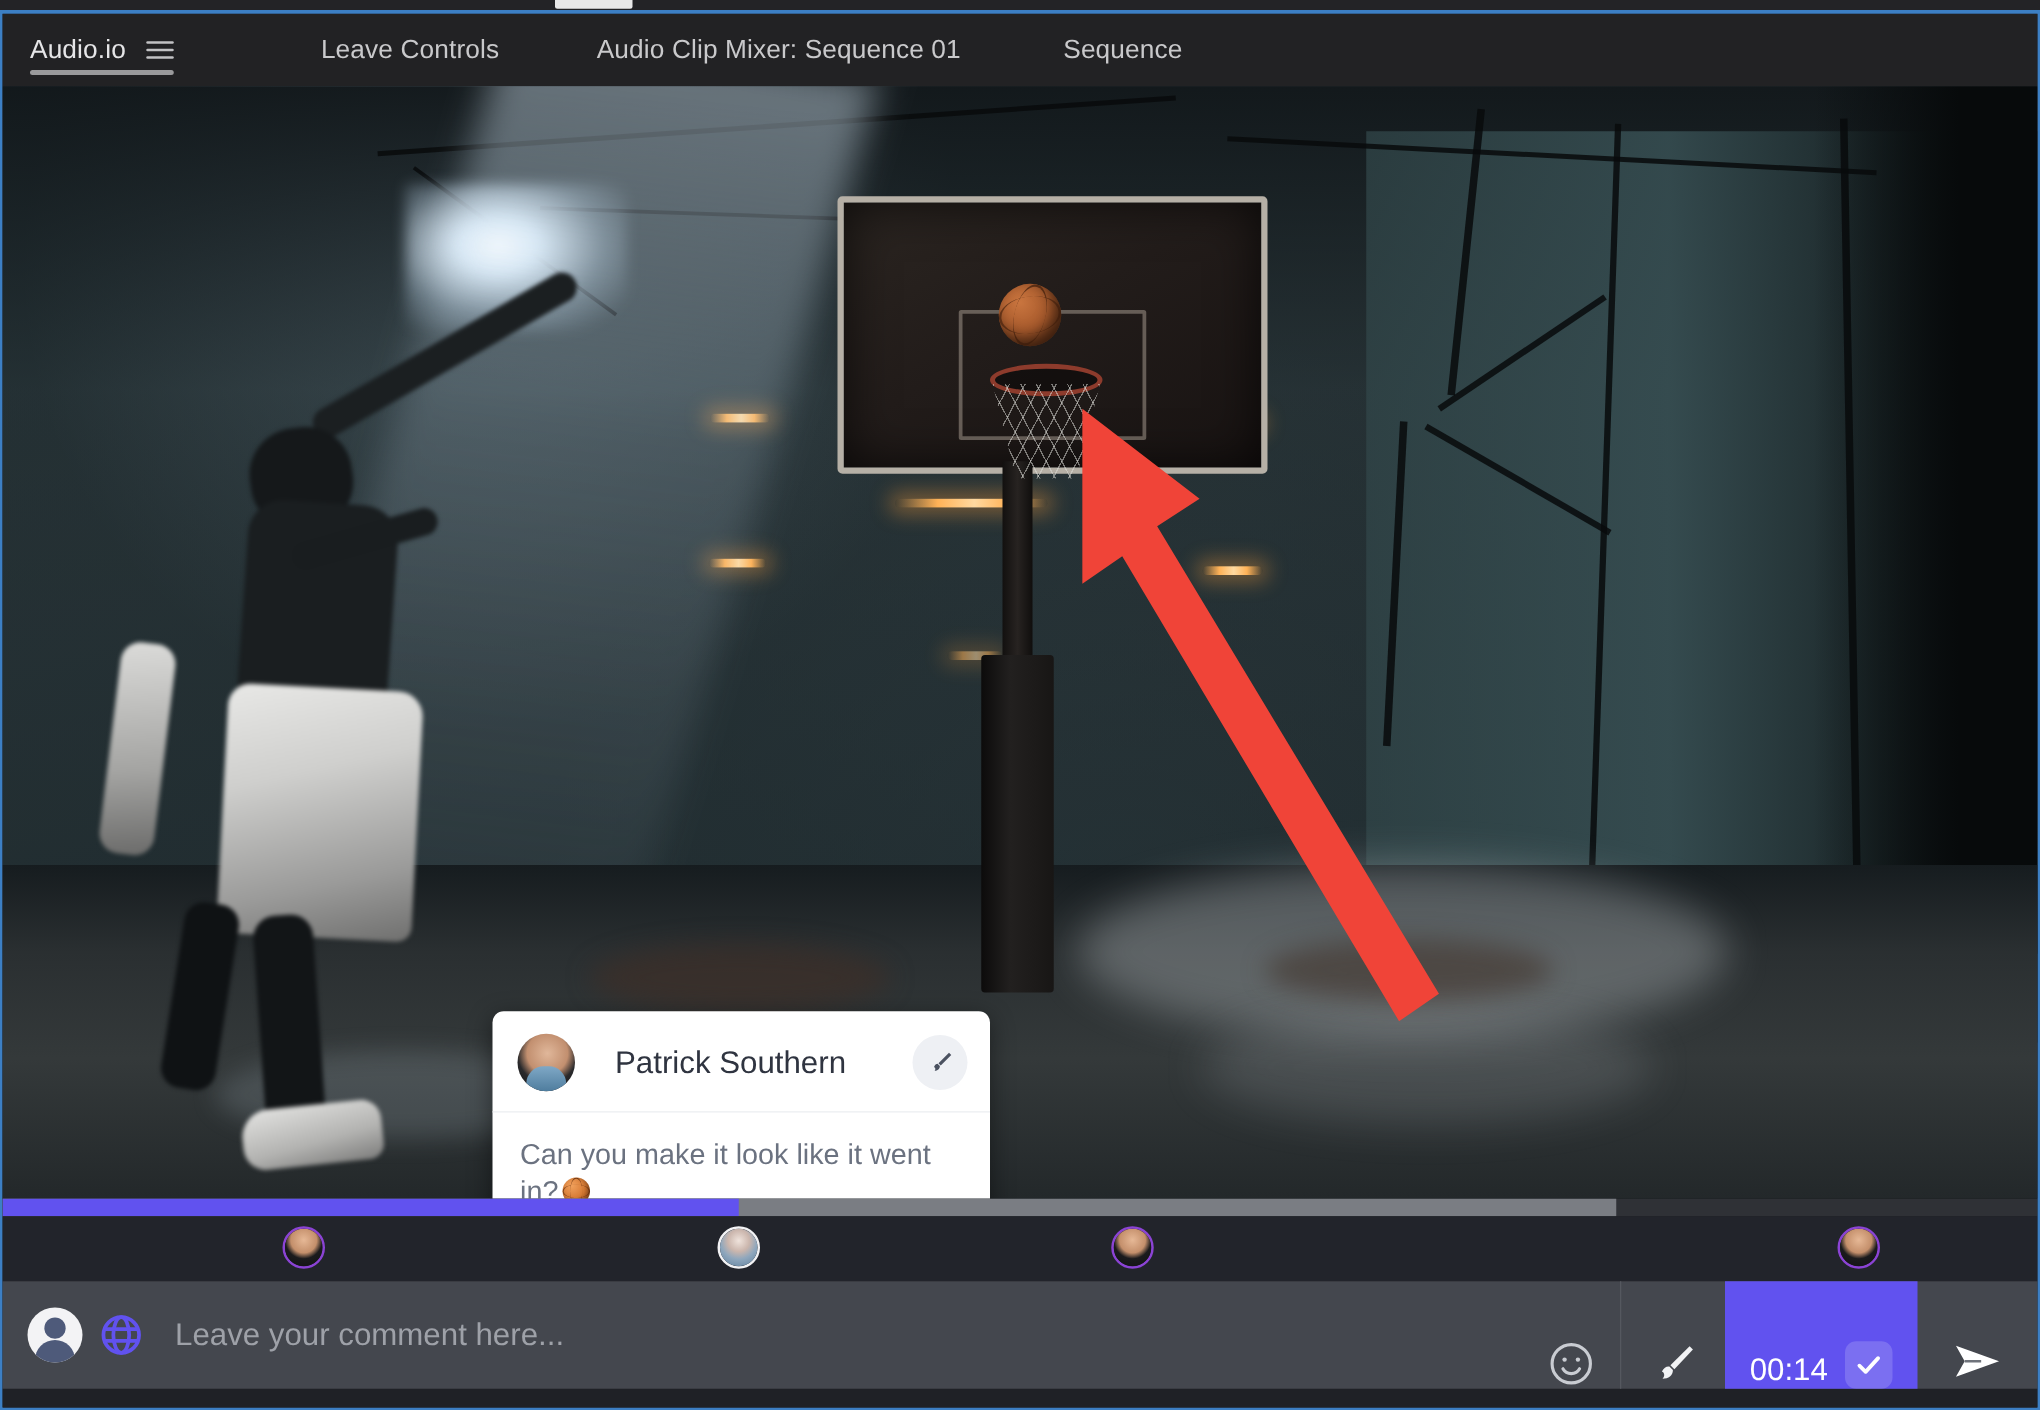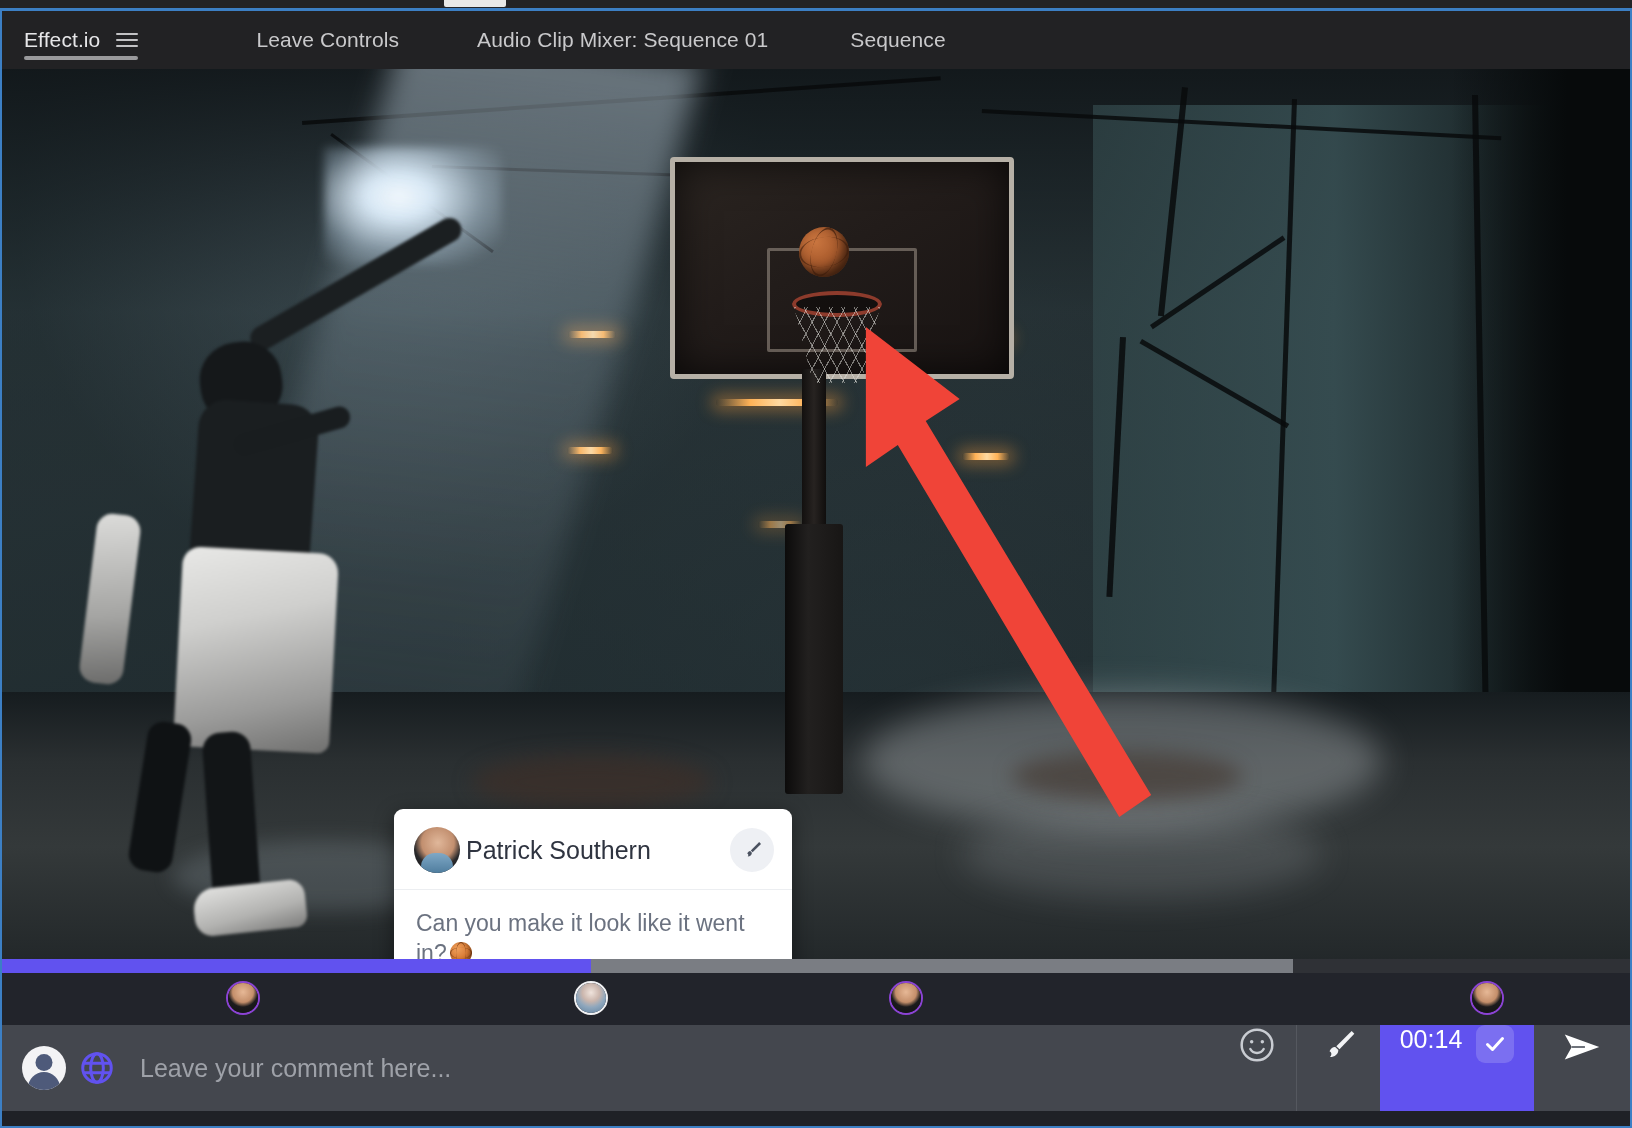--- a/index.html
+++ b/index.html
@@ -283,21 +283,21 @@
     overflow: hidden;
     position: relative;
   }
   .cc-avatar::after {
     content: "";
     position: absolute; left: 7px; bottom: 0; width: 32px; height: 20px;
     background: linear-gradient(180deg,#7fa8c6,#4f7d9e);
     border-radius: 14px 14px 0 0;
   }
   .cc-name {
-    margin-left: 6px;
+    margin-left: 32px;
     font-size: 25px;
     color: #2f3440;
     font-weight: 400;
     flex: 1 1 auto;
   }
   .cc-tool {
     width: 44px; height: 44px; border-radius: 50%;
     background: #eef0f4;
     display: flex; align-items: center; justify-content: center;
     flex: 0 0 auto;
@@ -406,21 +406,21 @@
   #cb-input {
     flex: 1 1 auto;
     display: flex; align-items: center;
     padding-left: 12px;
     font-size: 25px;
     color: #9ea1a8;
     cursor: text;
   }
   .cb-btn {
     flex: 0 0 auto;
-    display: flex; align-items: flex-start; justify-content: center;
+    display: flex; align-items: flex-end; justify-content: center;
     cursor: pointer;
   }
   #cb-emoji  { width: 78px; }
   #cb-draw   { width: 84px; border-left: 1px solid #55585f; }
   #cb-time   {
     width: 154px;
     background: #6152ef;
     gap: 14px;
     color: #ffffff;
     font-size: 25px;
@@ -446,21 +446,21 @@
 
   <div id="host-strip">
     <div id="host-tab-nub"></div>
   </div>
 
   <div id="panel">
 
     <div id="tabbar">
 
       <div class="tab active">
-        <span class="tab-label">Effect.io</span>
+        <span class="tab-label">Audio.io</span>
         <span class="hamburger">
             <i></i>
             <i></i>
             <i></i>
           </span>
         <span class="underline"></span>
       </div>
 
       <span class="tab-gap-1"></span>
 

